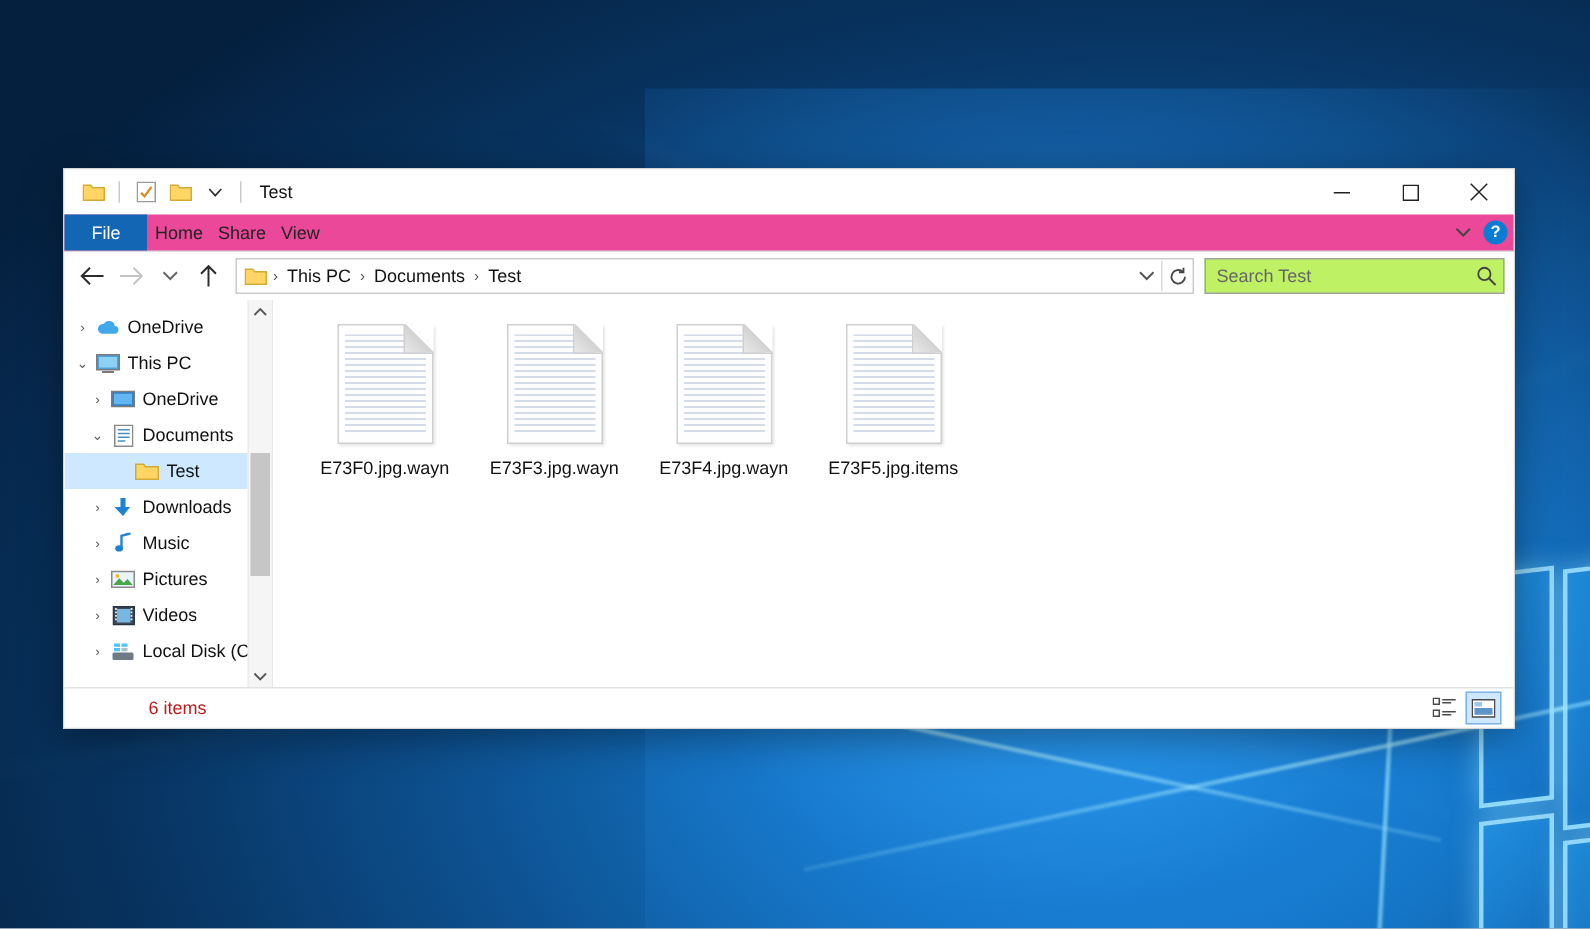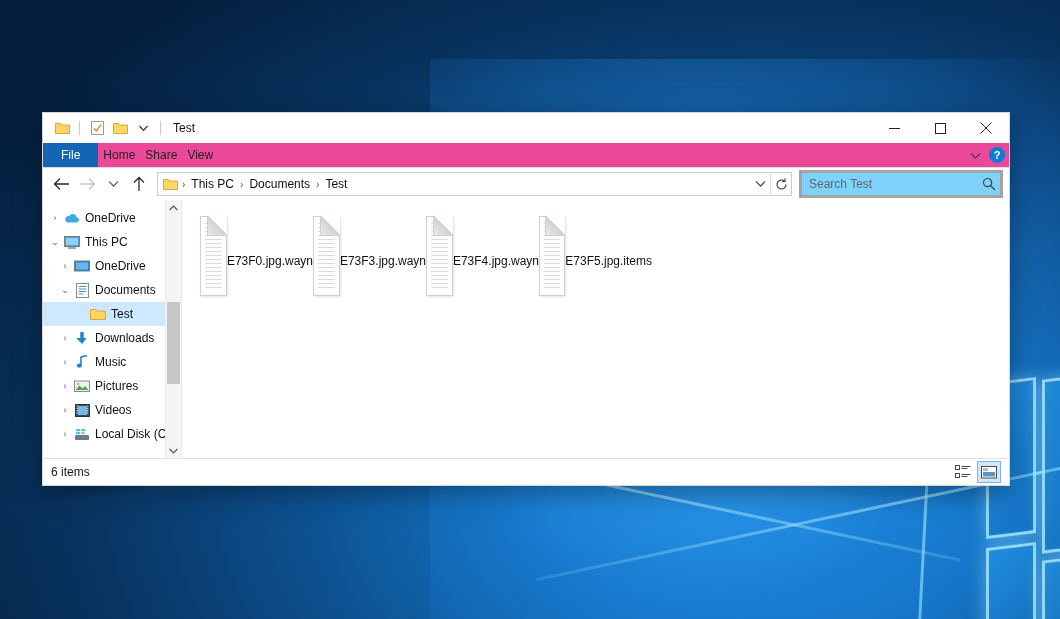--- a/index.html
+++ b/index.html
@@ -203,24 +203,24 @@
   .crumb-sep { color: #555; font-size: 10px; padding: 0 1px; }
   .addr-tools { display: flex; align-items: center; }
   .addr-tool {
     width: 20px; height: 20px;
     display: flex; align-items: center; justify-content: center;
     color: #444;
   }
   .search-field {
     width: 198px;
     height: 22px;
-    border: 3px solid #a3a3a3;
+    border: 1px solid #a3a3a3;
     display: flex; align-items: center;
     margin-left: 5px;
-    background: #7dd3fc;
+    background: #bef264;
     flex: 0 0 auto;
   }
   .search-ph {
     flex: 1 1 auto;
     font-size: 12px;
     color: #666;
     padding-left: 7px;
     white-space: nowrap;
   }
   .search-icn { width: 22px; display: flex; align-items: center; justify-content: center; }
@@ -299,21 +299,21 @@
   }
   .filegrid {
     display: flex;
     flex-wrap: wrap;
     gap: 0px;
   }
   .fileitem {
     width: 113px;
     padding-top: 4px;
     display: flex;
-    flex-direction: row;
+    flex-direction: column;
     align-items: center;
   }
   .doc-icon {
     position: relative;
     width: 64px; height: 80px;
   }
   .doc-body {
     position: absolute; inset: 0;
     background: #fefefe;
     border: 1px solid #cfcfcf;
@@ -355,21 +355,21 @@
   .statusbar {
     height: 26px;
     flex: 0 0 auto;
     border-top: 1px solid #e2e2e2;
     display: flex;
     align-items: center;
     background: #fff;
     padding: 0 8px;
     position: relative;
   }
-  .status-text { font-size: 12px; color: #0f172a; }
+  .status-text { font-size: 12px; color: #b91c1c; margin-left: 48px; }
   .view-btns {
     position: absolute;
     right: 8px; top: 0; bottom: 0;
     display: flex; align-items: center; gap: 3px;
   }
   .vbtn {
     width: 22px; height: 20px;
     display: flex; align-items: center; justify-content: center;
   }
   .vbtn.active {

